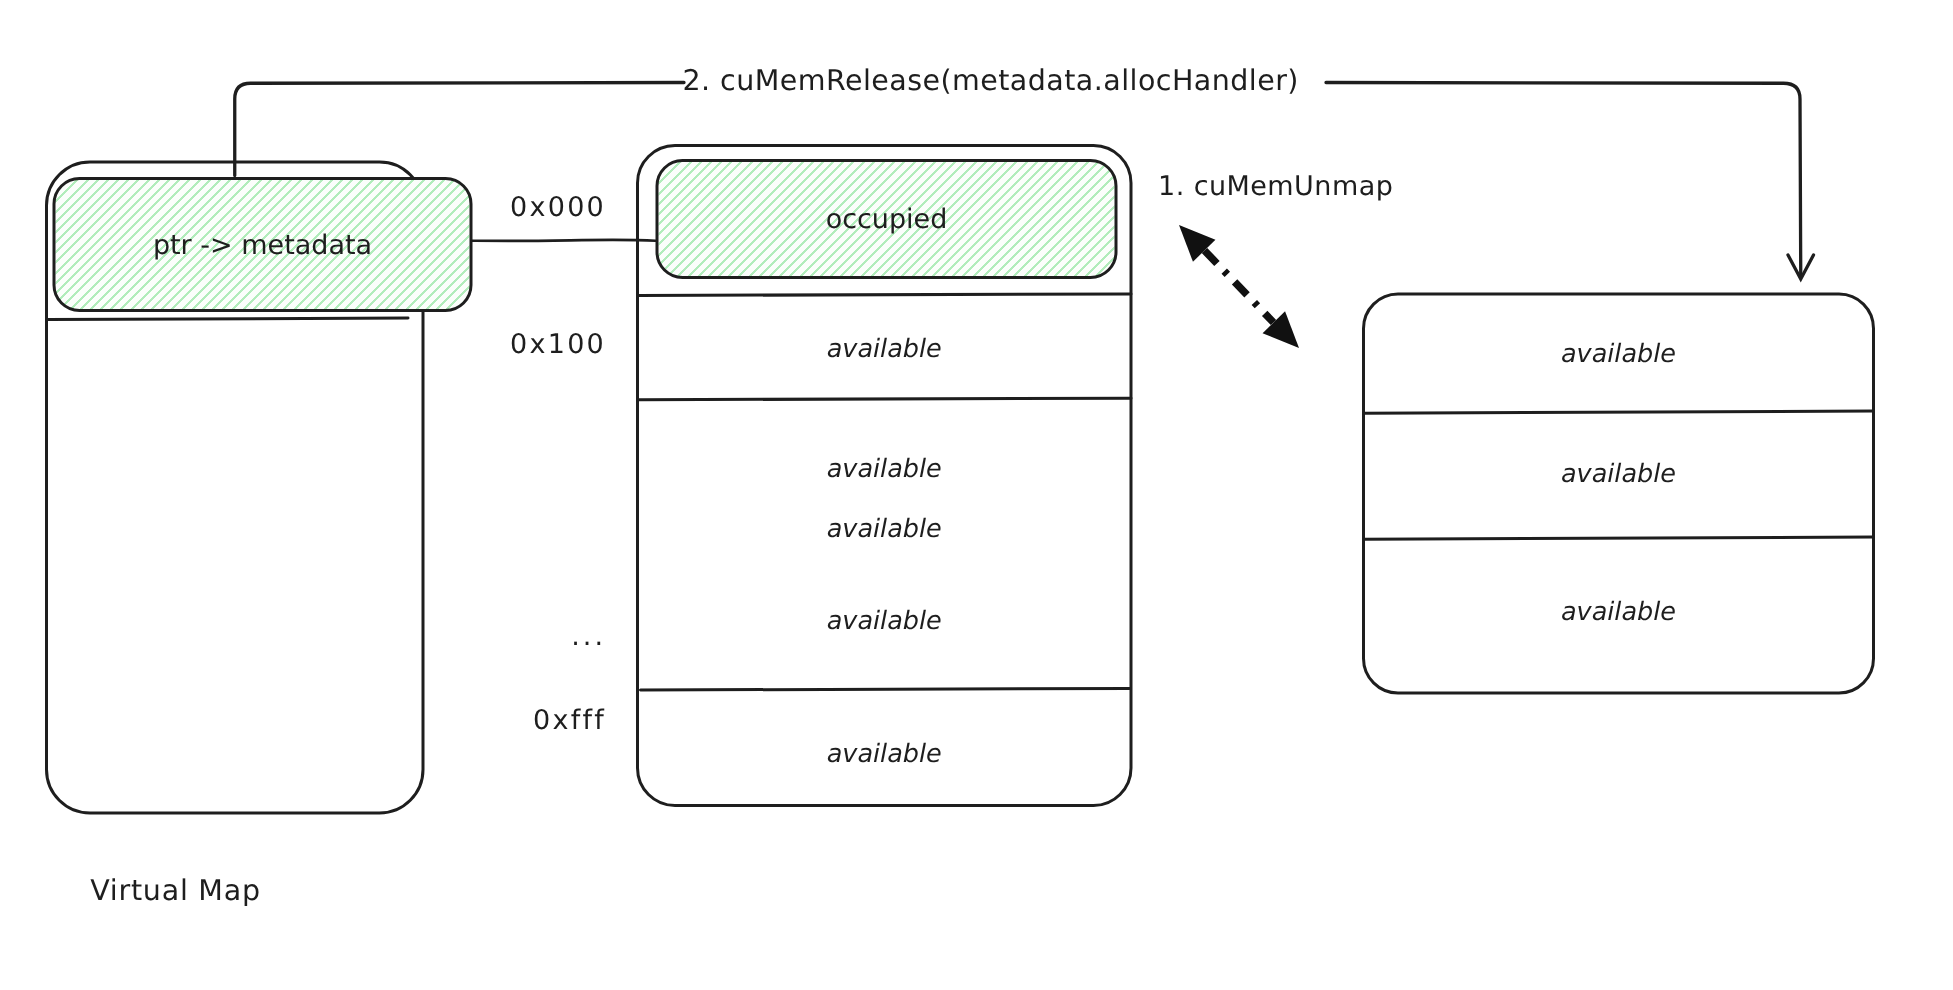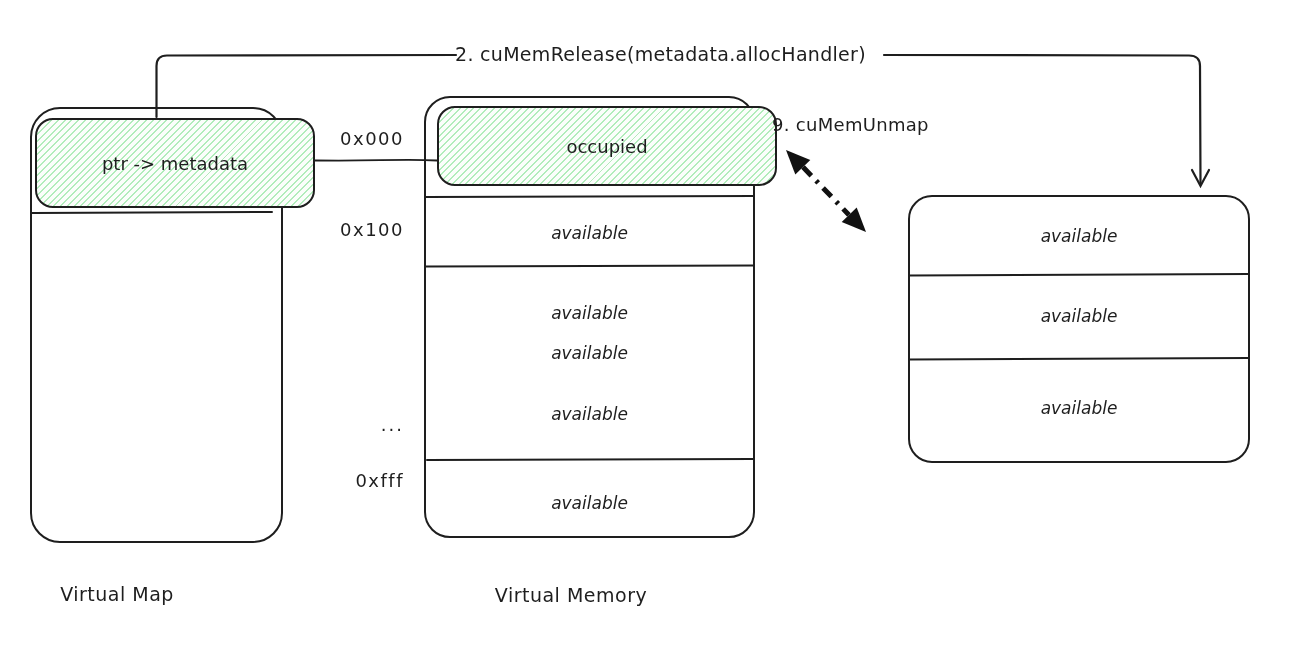--- a/index.html
+++ b/index.html
@@ -95,36 +95,35 @@
     </g>
   </svg>
 
   <div class="box" style="left:30px;top:107px;width:253px;height:436px;border-radius:30px;"></div>
   <div class="green-cell" style="left:35px;top:118px;width:280px;height:90px;">
     <span>ptr -&gt; metadata</span>
   </div>
   <div class="caption" style="left:37px;top:580px;width:160px;">Virtual Map</div>
 
   <div class="box" style="left:424px;top:96px;width:331px;height:442px;border-radius:26px;"></div>
-  <div class="green-cell" style="left:437px;top:106px;width:340px;height:80px;text-align:center;">
+  <div class="green-cell" style="left:437px;top:106px;width:308px;height:80px;text-align:center;">
     <span>occupied</span>
   </div>
   <div class="row-label" style="left:424px;top:220px;width:331px;">available</div>
   <div class="row-label" style="left:424px;top:300px;width:331px;">available</div>
   <div class="row-label" style="left:424px;top:340px;width:331px;">available</div>
   <div class="row-label" style="left:424px;top:401px;width:331px;">available</div>
   <div class="row-label" style="left:424px;top:490px;width:331px;">available</div>
-  <div class="caption" style="left:471px;top:581px;width:200px;">Virtual Memory</div>
 
   <div class="addr-label" style="top:126px;">0x000</div>
   <div class="addr-label" style="top:217px;">0x100</div>
   <div class="addr-label" style="top:412px;letter-spacing:2px;">...</div>
   <div class="addr-label" style="top:468px;">0xfff</div>
 
   <div class="box" style="left:908px;top:195px;width:342px;height:268px;border-radius:24px;"></div>
   <div class="row-label" style="left:908px;top:223px;width:342px;">available</div>
   <div class="row-label" style="left:908px;top:303px;width:342px;">available</div>
   <div class="row-label" style="left:908px;top:395px;width:342px;">available</div>
 
   <div class="arrow-label" style="left:455px;top:43px;width:430px;text-align:left;font-size:19px;">2. cuMemRelease(metadata.allocHandler)</div>
-  <div class="arrow-label" style="left:772px;top:114px;">9. cuMemUnmap</div>
+  <div class="arrow-label" style="left:772px;top:114px;">1. cuMemUnmap</div>
 
 </div>
 
 </body></html>

